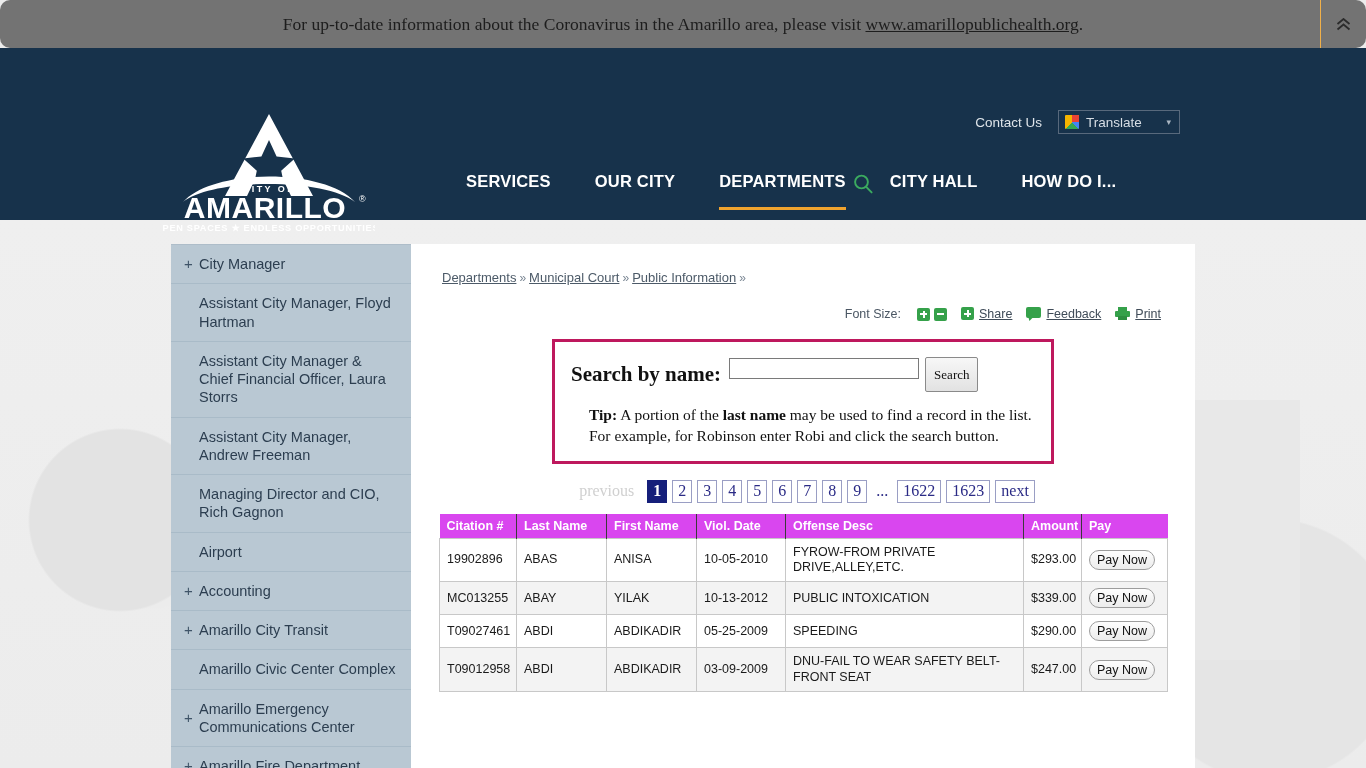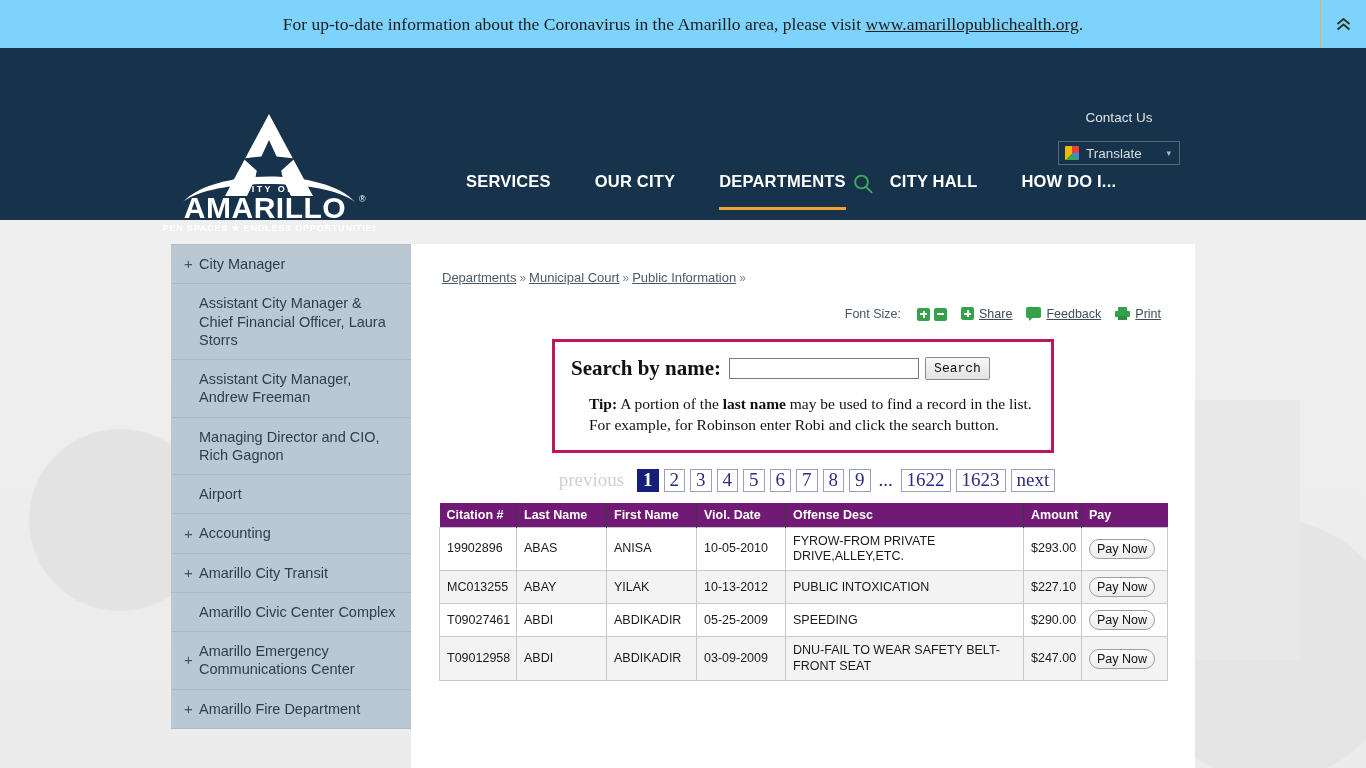--- a/index.html
+++ b/index.html
@@ -28,25 +28,26 @@
   .bg-watermark:after{
     content:"";
     position:absolute; left:1180px; top:180px; width:120px; height:260px;
     background:#e8e8e8;
   }
 
   
   .alert-bar {
     position: relative;
     height: 48px;
-    background: #7dd3fc;
+    background: #737373;
     display: flex;
     align-items: center;
     justify-content: center;
     z-index: 5;
+    border-radius: 10px;
   }
   .alert-text {
     font-family: "Liberation Serif", serif;
     font-size: 17.5px;
     color: #1d1d1d;
     white-space: nowrap;
   }
   .alert-text a {
     color: #1d1d1d;
     text-decoration: underline;
@@ -79,21 +80,20 @@
     color: #d946ef;
   }
   .logo svg { display:block; }
 
   .utility-row {
     position: absolute;
     right: 186px; top: 62px;
     display: flex;
     align-items: center;
     gap: 16px;
-    flex-direction: column;
   }
   .contact-us {
     color: #dfe5ea;
     font-size: 13.5px;
     text-decoration: none;
     font-family: "Liberation Sans", sans-serif;
   }
   .translate-widget {
     display: flex;
     align-items: center;
@@ -312,24 +312,24 @@
     height: 21px;
     border: 1px solid #7a7a7a;
     background: #fff;
     font-size: 13px;
     padding: 0 3px;
     font-family: "Liberation Sans", sans-serif;
     align-self: flex-start;
     margin-top: 2px;
   }
   .search-btn {
-    height: 23px;
+    height: 35px;
     border: 1px solid #8a8a8a;
     background: linear-gradient(180deg,#f7f7f7,#e2e2e2);
-    font-family: Liberation Mono, monospace;
+    font-family: Liberation Serif, serif;
     font-size: 13px;
     padding: 0 8px;
     color: #111;
     cursor: pointer;
     align-self: flex-start;
     margin-top: 1px;
     border-radius: 2px;
   }
   .tip {
     font-family: "Liberation Serif", serif;
@@ -342,21 +342,21 @@
   .tip b { font-weight: bold; }
 
   
   .pagination {
     display: flex;
     align-items: center;
     justify-content: center;
     gap: 5px;
     margin-top: 16px;
     font-family: "Liberation Serif", serif;
-    font-size: 19px;
+    font-size: 16px;
   }
   .pg {
     border: 1px solid #9a9ec4;
     color: #2b2b86;
     min-width: 20px;
     height: 23px;
     padding: 0 5px;
     display: flex; align-items: center; justify-content: center;
     background: #fff;
     cursor: pointer;
@@ -385,21 +385,21 @@
   table.warrants {
     border-collapse: collapse;
     width: 728px;
     margin: 11px 0 0 0;
     font-size: 12.5px;
     color: #1a1a1a;
     font-family: "Liberation Sans", sans-serif;
     table-layout: fixed;
   }
   table.warrants thead th {
-    background: #701a75;
+    background: #d946ef;
     color: #fff;
     font-size: 12.5px;
     font-weight: bold;
     text-align: left;
     padding: 5px 7px;
     border-right: 1px solid #3a3a3a;
     white-space: nowrap;
   }
   table.warrants thead th:last-child { border-right: none; }
   table.warrants td {
@@ -484,20 +484,23 @@
     <a href="#" class="nav-item">HOW DO I...</a>
   </nav>
 </div>
 
 <div class="page-wrap">
 
   <aside class="sidebar">
     <div class="side-item">
       <span class="plus">+</span>
       <span>City Manager</span>
+    </div>
+    <div class="side-item">
+      <span>Assistant City Manager, Floyd Hartman</span>
     </div>
     <div class="side-item">
       <span>Assistant City Manager &amp; Chief Financial Officer, Laura Storrs</span>
     </div>
     <div class="side-item">
       <span>Assistant City Manager, Andrew Freeman</span>
     </div>
     <div class="side-item">
       <span>Managing Director and CIO, Rich Gagnon</span>
     </div>
@@ -615,21 +618,21 @@
           <td>FYROW-FROM PRIVATE DRIVE,ALLEY,ETC.</td>
           <td>$293.00</td>
           <td><button class="pay-btn">Pay Now</button></td>
         </tr>
         <tr>
           <td>MC013255</td>
           <td>ABAY</td>
           <td>YILAK</td>
           <td>10-13-2012</td>
           <td>PUBLIC INTOXICATION</td>
-          <td>$227.10</td>
+          <td>$339.00</td>
           <td><button class="pay-btn">Pay Now</button></td>
         </tr>
         <tr>
           <td>T09027461</td>
           <td>ABDI</td>
           <td>ABDIKADIR</td>
           <td>05-25-2009</td>
           <td>SPEEDING</td>
           <td>$290.00</td>
           <td><button class="pay-btn">Pay Now</button></td>

